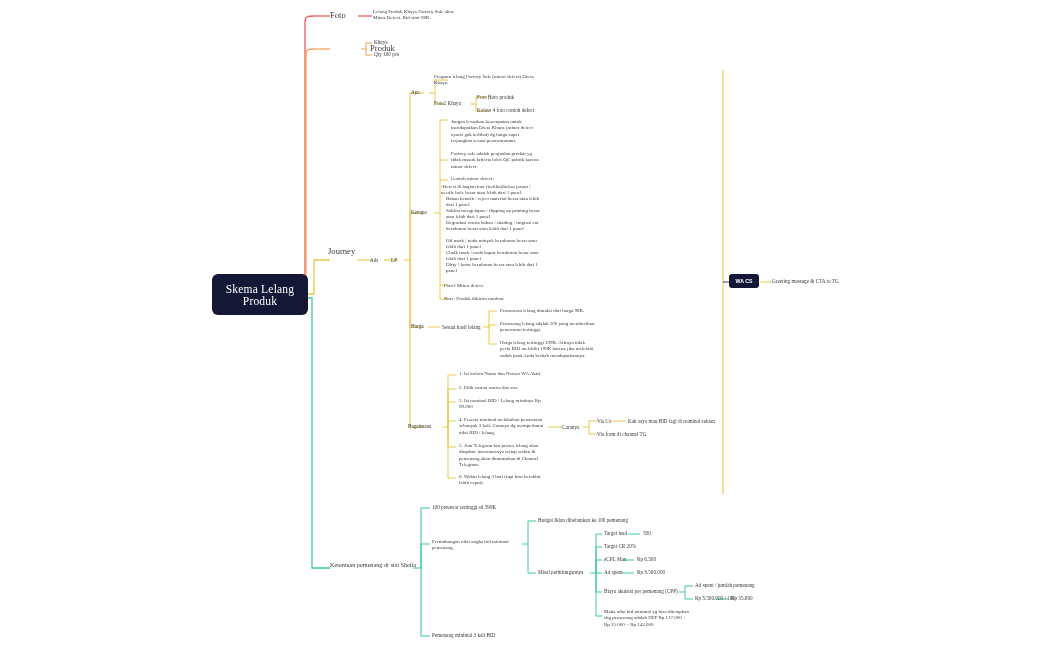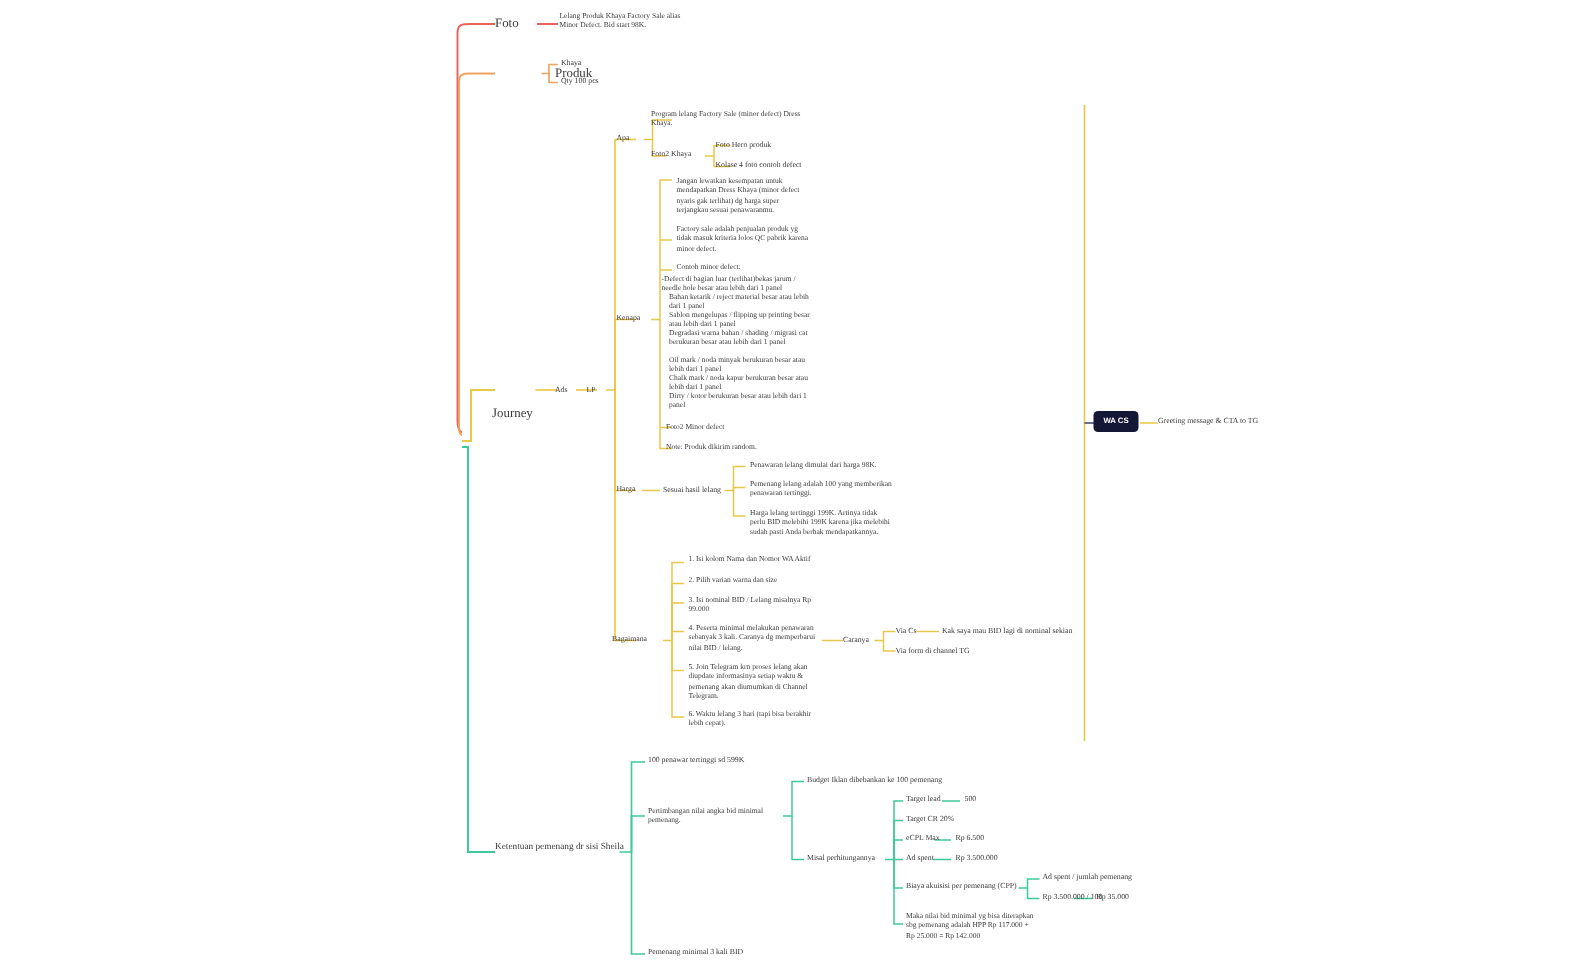--- a/index.html
+++ b/index.html
@@ -106,29 +106,30 @@
     <path d="M596,573 L596,592 L602,592" stroke="#3ec99a" stroke-width="1.0" fill="none"></path>
     <path d="M596,573 L596,616 L602,616" stroke="#3ec99a" stroke-width="1.0" fill="none"></path>
     <path d="M628,534 L640,534" stroke="#3ec99a" stroke-width="1.0" fill="none"></path>
     <path d="M623,560 L634,560" stroke="#3ec99a" stroke-width="1.0" fill="none"></path>
     <path d="M622,573 L634,573" stroke="#3ec99a" stroke-width="1.0" fill="none"></path>
     <path d="M679,592 L685,592 L685,586 L693,586" stroke="#3ec99a" stroke-width="1.0" fill="none"></path>
     <path d="M685,592 L685,599 L693,599" stroke="#3ec99a" stroke-width="1.0" fill="none"></path>
     <path d="M716,599 L728,599" stroke="#3ec99a" stroke-width="1.0" fill="none"></path>
   </svg>
 
+  <div class="central">Skema Lelang Produk</div>
 
   <div class="txt l1 nw" style="left:330px;top:10px;">Foto</div>
   <div class="txt para" style="left:373px;top:9px;width:88px;">Lelang Produk Khaya Factory Sale alias Minor Defect. Bid start 98K.</div>
 
   <div class="txt l1 nw" style="left:330px;top:43px;margin-left:40px;">Produk</div>
   <div class="txt leaf nw" style="left:374px;top:39px;">Khaya</div>
   <div class="txt leaf nw" style="left:374px;top:51px;">Qty 100 pcs</div>
 
-  <div class="txt l1 nw" style="left:328px;top:270px;">Journey</div>
+  <div class="txt l1 nw" style="left:328px;top:246px;">Journey</div>
   <div class="txt l3 nw" style="left:370px;top:257px;">Ads</div>
   <div class="txt l3 nw" style="left:391px;top:257px;">LP</div>
 
   <div class="txt l3 nw" style="left:411px;top:89px;">Apa</div>
   <div class="txt para" style="left:434px;top:74px;width:108px;">Program lelang Factory Sale (minor defect) Dress Khaya.</div>
   <div class="txt leaf nw" style="left:434px;top:100px;">Foto2 Khaya</div>
   <div class="txt leaf nw" style="left:477px;top:94px;">Foto Hero produk</div>
   <div class="txt leaf nw" style="left:477px;top:107px;">Kolase 4 foto contoh defect</div>
 
   <div class="txt l3 nw" style="left:411px;top:209px;">Kenapa</div>

